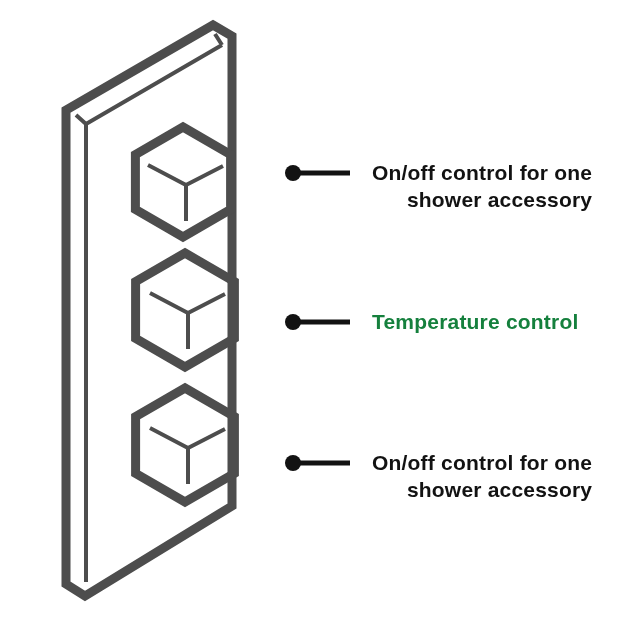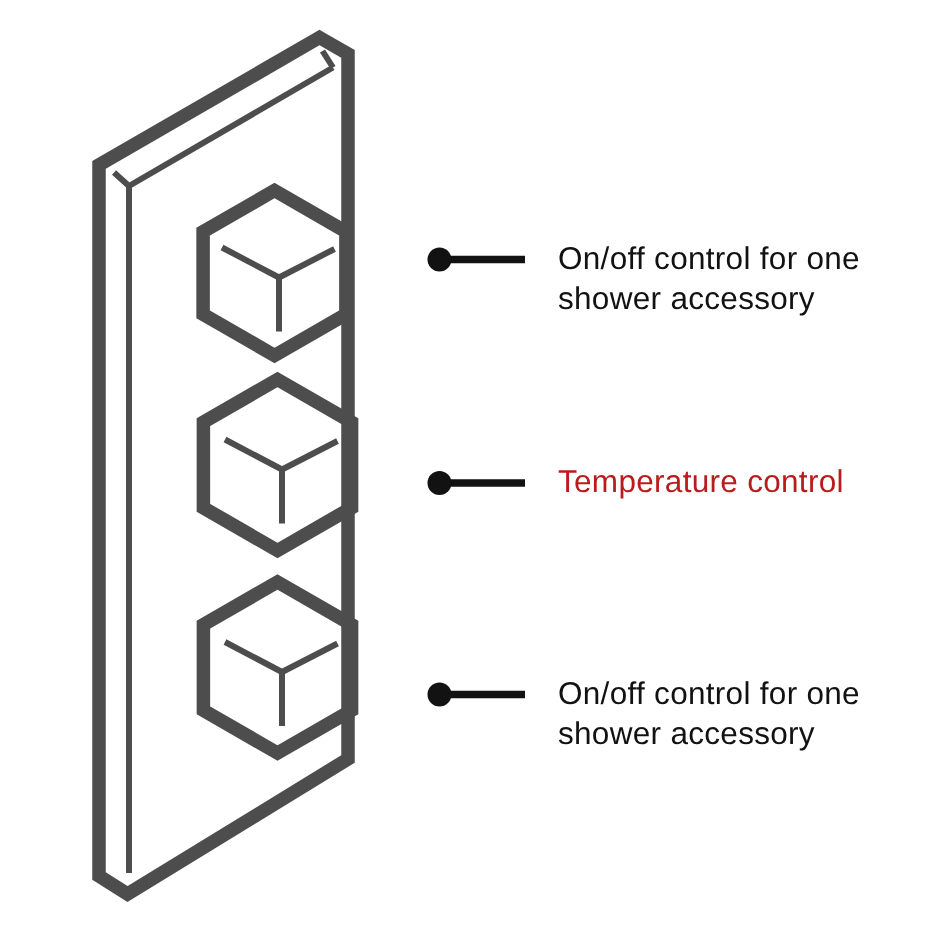--- a/index.html
+++ b/index.html
@@ -22,21 +22,22 @@
     position: absolute;
     left: 0;
     top: 0;
   }
   .callout-text {
     position: absolute;
     left: 372px;
     font-size: 21px;
     line-height: 27px;
     letter-spacing: 0.2px;
-    font-weight: 400;
+    font-weight: 700;
+    text-align: right;
   }
   .callout-text div {
     white-space: nowrap;
   }
 </style>
 </head>
 <body>
 
 <div class="stage" style="background: rgb(255, 255, 255);">
 
@@ -75,21 +76,21 @@
       <line x1="293" y1="463" x2="350" y2="463"></line>
       <circle cx="293" cy="463" r="8" stroke="none" fill="#121212"></circle>
     </g>
   </svg>
 
   <div class="callout-text" style="top: 159px; color: rgb(18, 18, 18);">
     <div>On/off control for one</div>
     <div>shower accessory</div>
   </div>
 
-  <div class="callout-text" style="top: 308px; color: #b91c1c;">
+  <div class="callout-text" style="top: 308px; color: #15803d;">
     <div>Temperature control</div>
   </div>
 
   <div class="callout-text" style="top: 449px; color: rgb(18, 18, 18);">
     <div>On/off control for one</div>
     <div>shower accessory</div>
   </div>
 
 </div>
 

